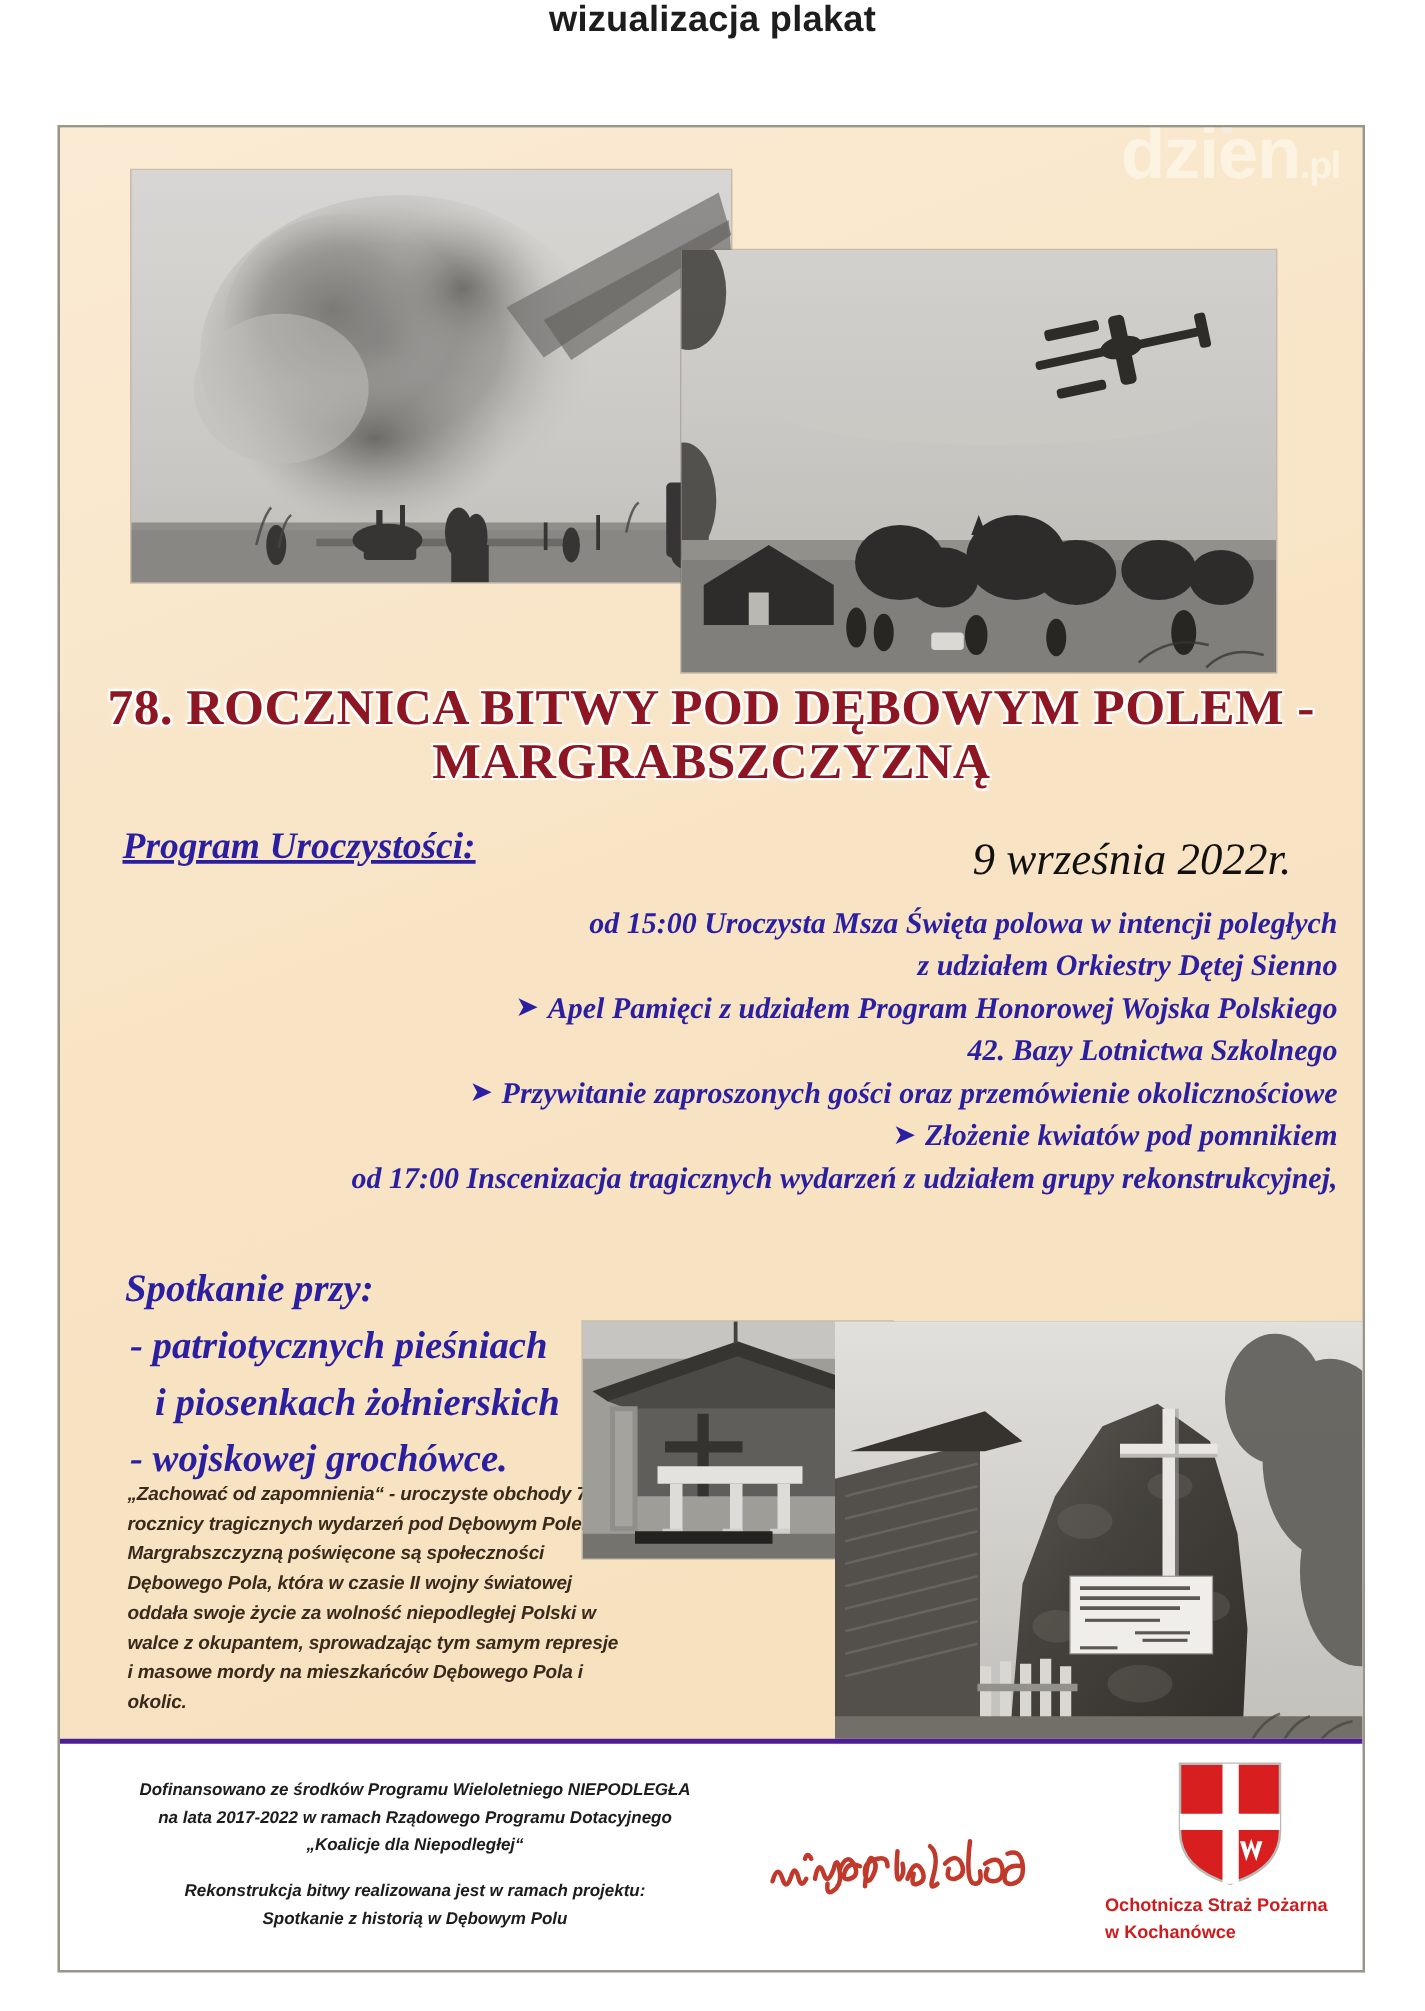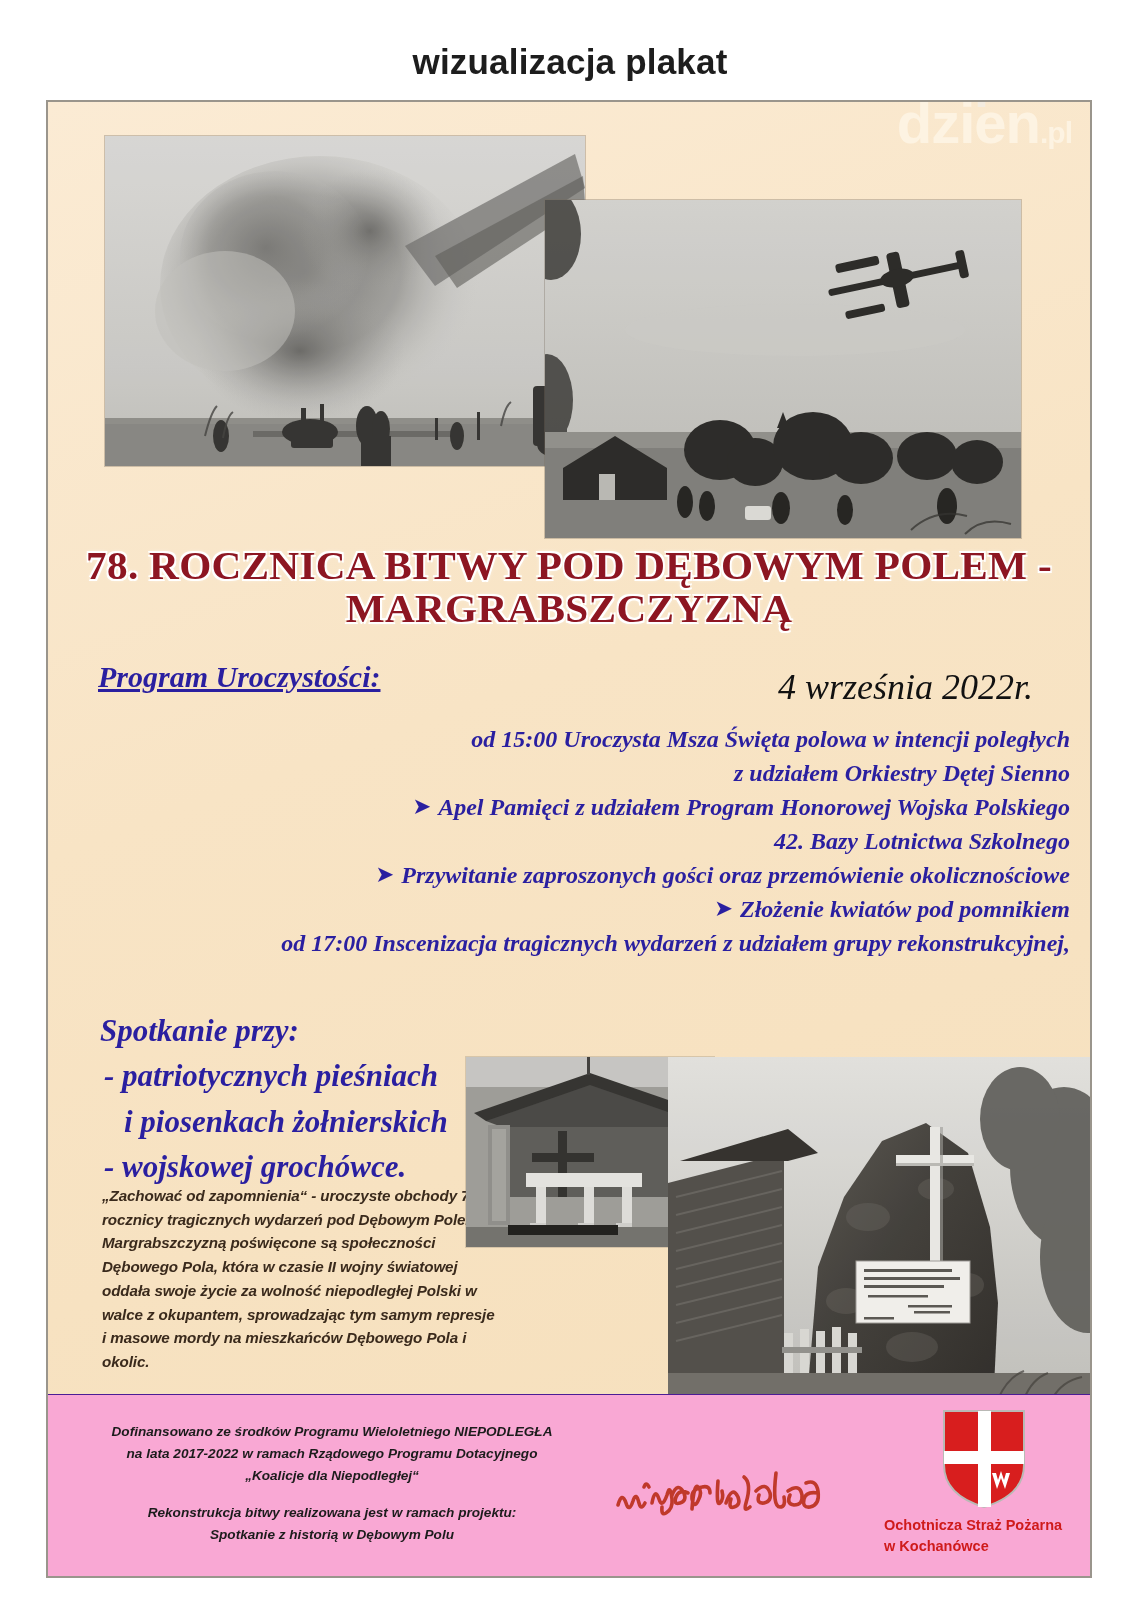--- a/index.html
+++ b/index.html
@@ -8,25 +8,24 @@
     width:1140px;height:1609px;
     background:#ffffff;
     font-family:"Liberation Sans", sans-serif;
     overflow:hidden;
     position:relative;
   }
   
   .page-caption{
     width:100%;
     text-align:center;
-    font-size:35px;
+    font-size:29px;
     font-weight:bold;
     color:#1d1d1d;
     letter-spacing:0.2px;
-    padding-top:42px;
     box-sizing:border-box;
     font-family:"Liberation Sans", sans-serif;
   }
   
   .poster{
     position:absolute;
     left:46px;top:100px;
     width:1046px;height:1478px;
     background:#f9e6c9;
     border:2px solid #9a958c;
@@ -147,22 +146,22 @@
     font-style:italic;
     font-weight:bold;
     font-size:15.2px;
     line-height:1.56;
     letter-spacing:-0.1px;
   }
 
   
   .poster-footer{
     position:absolute;left:0;right:0;bottom:0;height:181px;
-    background:#f9a8d4;
-    border-top:1px solid #4c1d95;
+    background:#ffffff;
+    border-top:4px solid #4c1d95;
   }
   .fund-text{
     position:absolute;left:44px;top:26px;width:480px;
     text-align:center;
     color:#1c1c1c;
     font-family:"Liberation Sans", sans-serif;
     font-style:italic;
     font-weight:bold;
     font-size:13.6px;
     line-height:1.62;
@@ -307,21 +306,21 @@
       </svg>
     </div>
 
     <div class="poster-title">
       <span class="l1">78. ROCZNICA BITWY POD DĘBOWYM POLEM -</span>
       <span class="l2">MARGRABSZCZYZNĄ</span>
     </div>
 
     <div class="program">
       <div class="prog-head">Program Uroczystości:</div>
-      <div class="event-date">4 września 2022r.</div>
+      <div class="event-date">9 września 2022r.</div>
       <div class="sched" id="schedule-list">
           <div class="row"><span>od 15:00  Uroczysta Msza Święta polowa w intencji poległych</span></div>
           <div class="row ind1"><span>z udziałem Orkiestry Dętej Sienno</span></div>
           <div class="row ind2"><span class="bullet">➤</span><span>Apel Pamięci z udziałem Program Honorowej Wojska Polskiego</span></div>
           <div class="row ind3"><span>42. Bazy Lotnictwa Szkolnego</span></div>
           <div class="row ind2"><span class="bullet">➤</span><span>Przywitanie zaproszonych gości oraz przemówienie okolicznościowe</span></div>
           <div class="row ind2"><span class="bullet">➤</span><span>Złożenie kwiatów pod pomnikiem</span></div>
           <div class="row"><span>od 17:00   Inscenizacja tragicznych wydarzeń z udziałem grupy rekonstrukcyjnej,</span></div>
         </div>
     </div>

